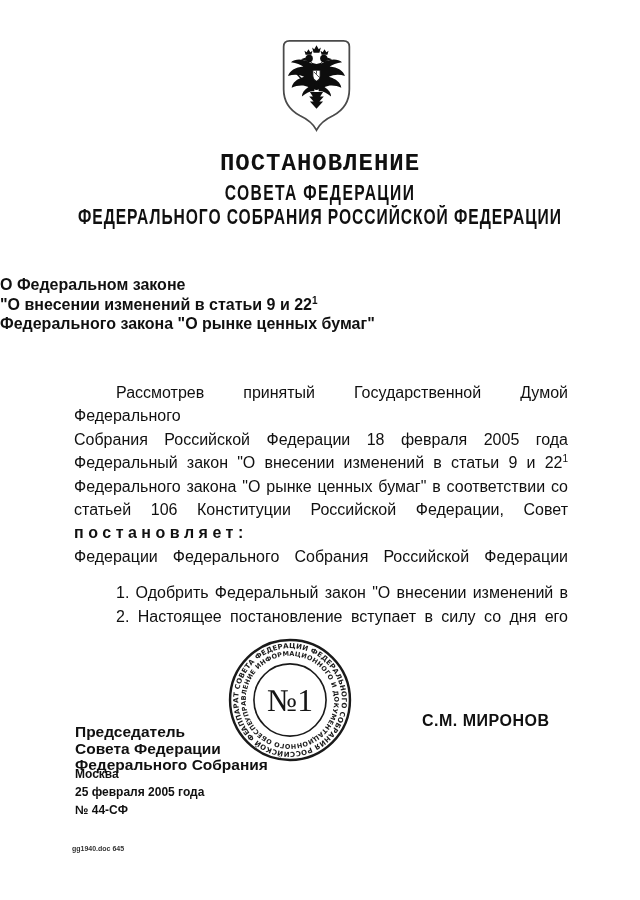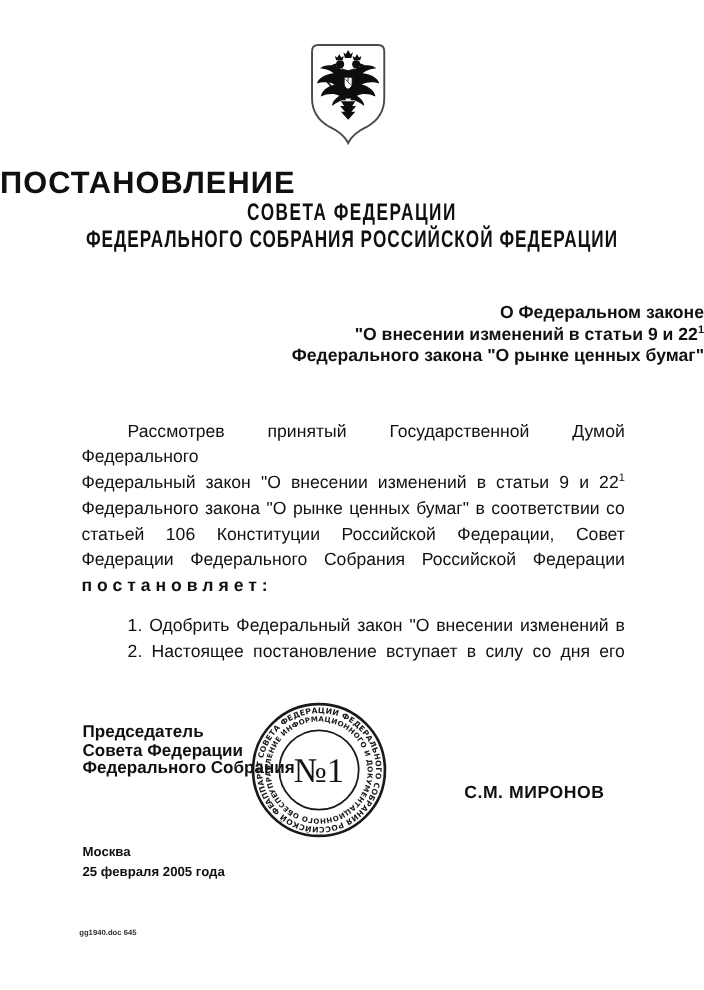--- a/index.html
+++ b/index.html
@@ -3,37 +3,37 @@
 <meta charset="utf-8">
 <style>
   * { margin:0; padding:0; box-sizing:border-box; }
   html,body { background:#ffffff; }
   .page {
     position:relative; width:640px; height:900px; background:#fff;
     font-family:"Liberation Sans", sans-serif; color:#101010; overflow:hidden;
   }
   .coat { position:absolute; left:280px; top:37px; width:73px; height:97px; }
   .doc-title {
-    position:absolute; top:150px; left:0; width:100%; text-align:left;
-    font-size:28px; font-weight:bold; letter-spacing:1px;
+    position:absolute; top:150px; left:0; width:100%; text-align:center;
+    font-size:24px; font-weight:bold; letter-spacing:1px;font-family:Liberation Mono, monospace;
   }
   .org { position:absolute; left:0; width:100%; text-align:center; font-weight:bold; }
   .org-1 { top:184px; font-size:17px; letter-spacing:1.5px; transform:scale(0.92,1.28); }
   .org-2 { top:208px; font-size:17px; letter-spacing:1px;   transform:scale(0.92,1.28); }
   .subject {
-    position:absolute; top:275px; left:0; width:100%; text-align:right;
+    position:absolute; top:275px; left:0; width:100%; text-align:left;
     font-weight:bold; font-size:16px; line-height:19.5px;
   }
   sup { font-size:10px; vertical-align:super; line-height:0; }
   .body { position:absolute; left:74px; top:381px; width:494px; font-size:16px; line-height:23.4px; }
   .line.just { text-align:justify; text-align-last:justify; }
   .line.ind  { text-indent:42px; }
   .spaced    { font-weight:bold; letter-spacing:4.5px; }
   .block.gap { margin-top:13px; }
-  .signature { position:absolute; left:75px; top:658px; font-size:15.5px; font-weight:bold; line-height:16.5px; }
+  .signature { position:absolute; left:75px; top:724px; font-size:15.5px; font-weight:bold; line-height:16.5px; }
   .signer    { position:absolute; left:422px; top:712px; font-size:16px; font-weight:bold; letter-spacing:0.5px; }
   .place-date{ position:absolute; left:75px; top:765px; font-size:12px; line-height:18px;font-weight:bold; }
   .footnote  { position:absolute; left:72px; top:845px; font-size:7px; font-weight:bold; color:#333; }
   .seal { position:absolute; left:227px; top:637px; width:126px; height:126px; }
   .seal .ring { font-family:"DejaVu Sans", sans-serif; font-weight:bold; fill:#1a1a1a; }
   .seal .outer { font-size:6.9px; letter-spacing:0.2px; }
   .seal .inner { font-size:6.4px; letter-spacing:0.2px; }
   .seal-center { font-family:"Liberation Serif", serif; font-size:31px; fill:#151515; }
 </style>
 </head>
@@ -69,25 +69,26 @@
 
   <div class="subject">
       <div class="line"><span>О Федеральном законе</span></div>
       <div class="line"><span>"О внесении изменений в статьи 9 и 22</span><sup>1</sup></div>
       <div class="line"><span>Федерального закона "О рынке ценных бумаг"</span></div>
     </div>
 
   <div class="body">
       <div class="block">
         <div class="line just ind"><span>Рассмотрев принятый Государственной Думой Федерального</span></div>
+        <div class="line just"><span>Собрания Российской Федерации 18 февраля 2005 года</span></div>
         <div class="line just"><span>Федеральный закон "О внесении изменений в статьи 9 и 22</span><sup>1</sup></div>
         <div class="line just"><span>Федерального закона "О рынке ценных бумаг" в соответствии со</span></div>
         <div class="line just"><span>статьей 106 Конституции Российской Федерации, Совет</span></div>
+        <div class="line"><span class="spaced">постановляет:</span></div>
         <div class="line just"><span>Федерации Федерального Собрания Российской Федерации</span></div>
-        <div class="line"><span class="spaced">постановляет:</span></div>
       </div>
       <div class="block gap">
         <div class="line just ind"><span>1. Одобрить Федеральный закон "О внесении изменений в</span></div>
       </div>
       <div class="block">
         <div class="line just ind"><span>2. Настоящее постановление вступает в силу со дня его</span></div>
       </div>
     </div>
 
   <div class="signature">
@@ -105,17 +106,18 @@
     <circle cx="62" cy="62" r="59" fill="none" stroke="#1a1a1a" stroke-width="2.4"></circle>
     <circle cx="62" cy="62" r="35.5" fill="none" stroke="#1a1a1a" stroke-width="1.6"></circle>
     <text class="ring outer"><textPath href="#oc">АППАРАТ СОВЕТА ФЕДЕРАЦИИ ФЕДЕРАЛЬНОГО СОБРАНИЯ РОССИЙСКОЙ ФЕДЕРАЦИИ ✶</textPath></text>
     <text class="ring inner"><textPath href="#ic">УПРАВЛЕНИЕ ИНФОРМАЦИОННОГО И ДОКУМЕНТАЦИОННОГО ОБЕСПЕЧЕНИЯ ✶</textPath></text>
     <text class="seal-center" x="62" y="73" text-anchor="middle">№1</text>
   </svg>
 
   <div class="place-date">
     <div>Москва</div>
     <div>25 февраля 2005 года</div>
+    <div>№ 44-СФ</div>
   </div>
 
   <div class="footnote">gg1940.doc 645</div>
 
 </div>
 
 </body></html>

